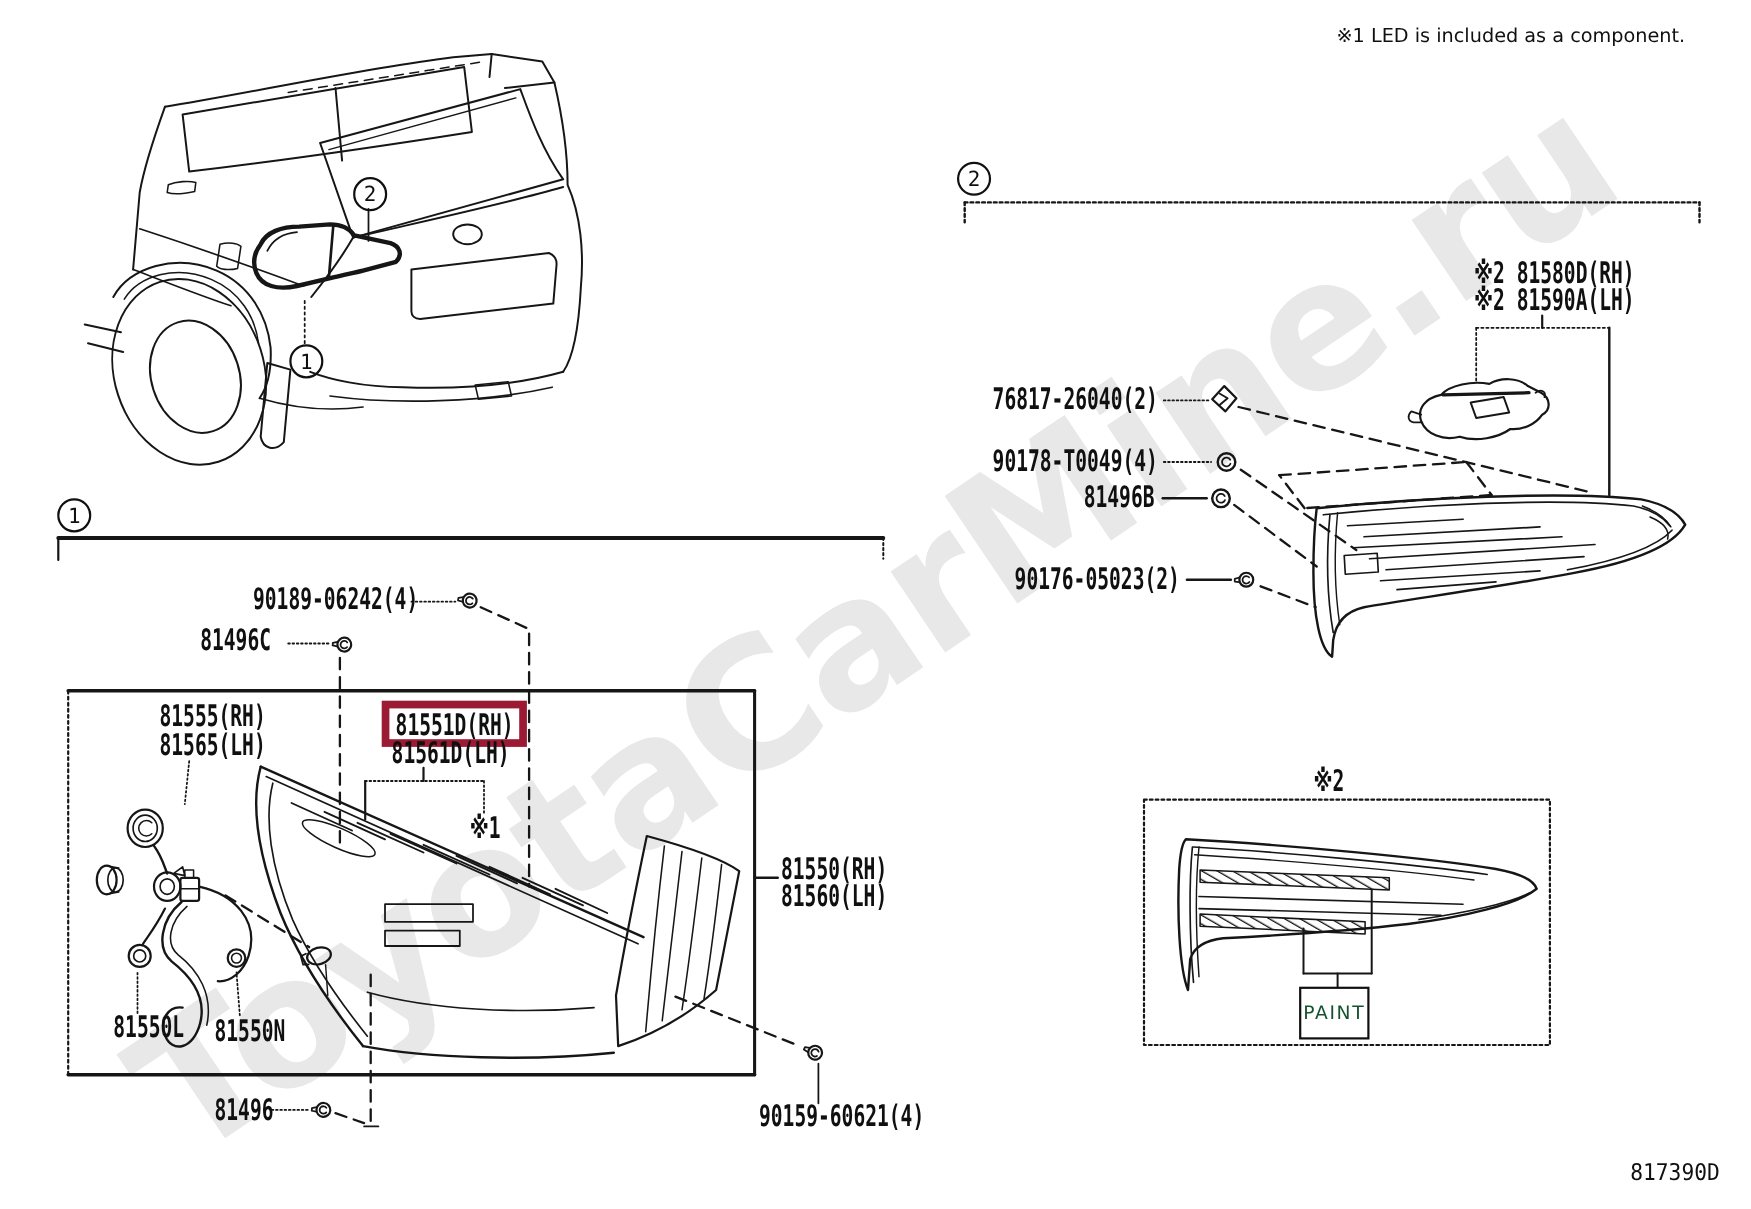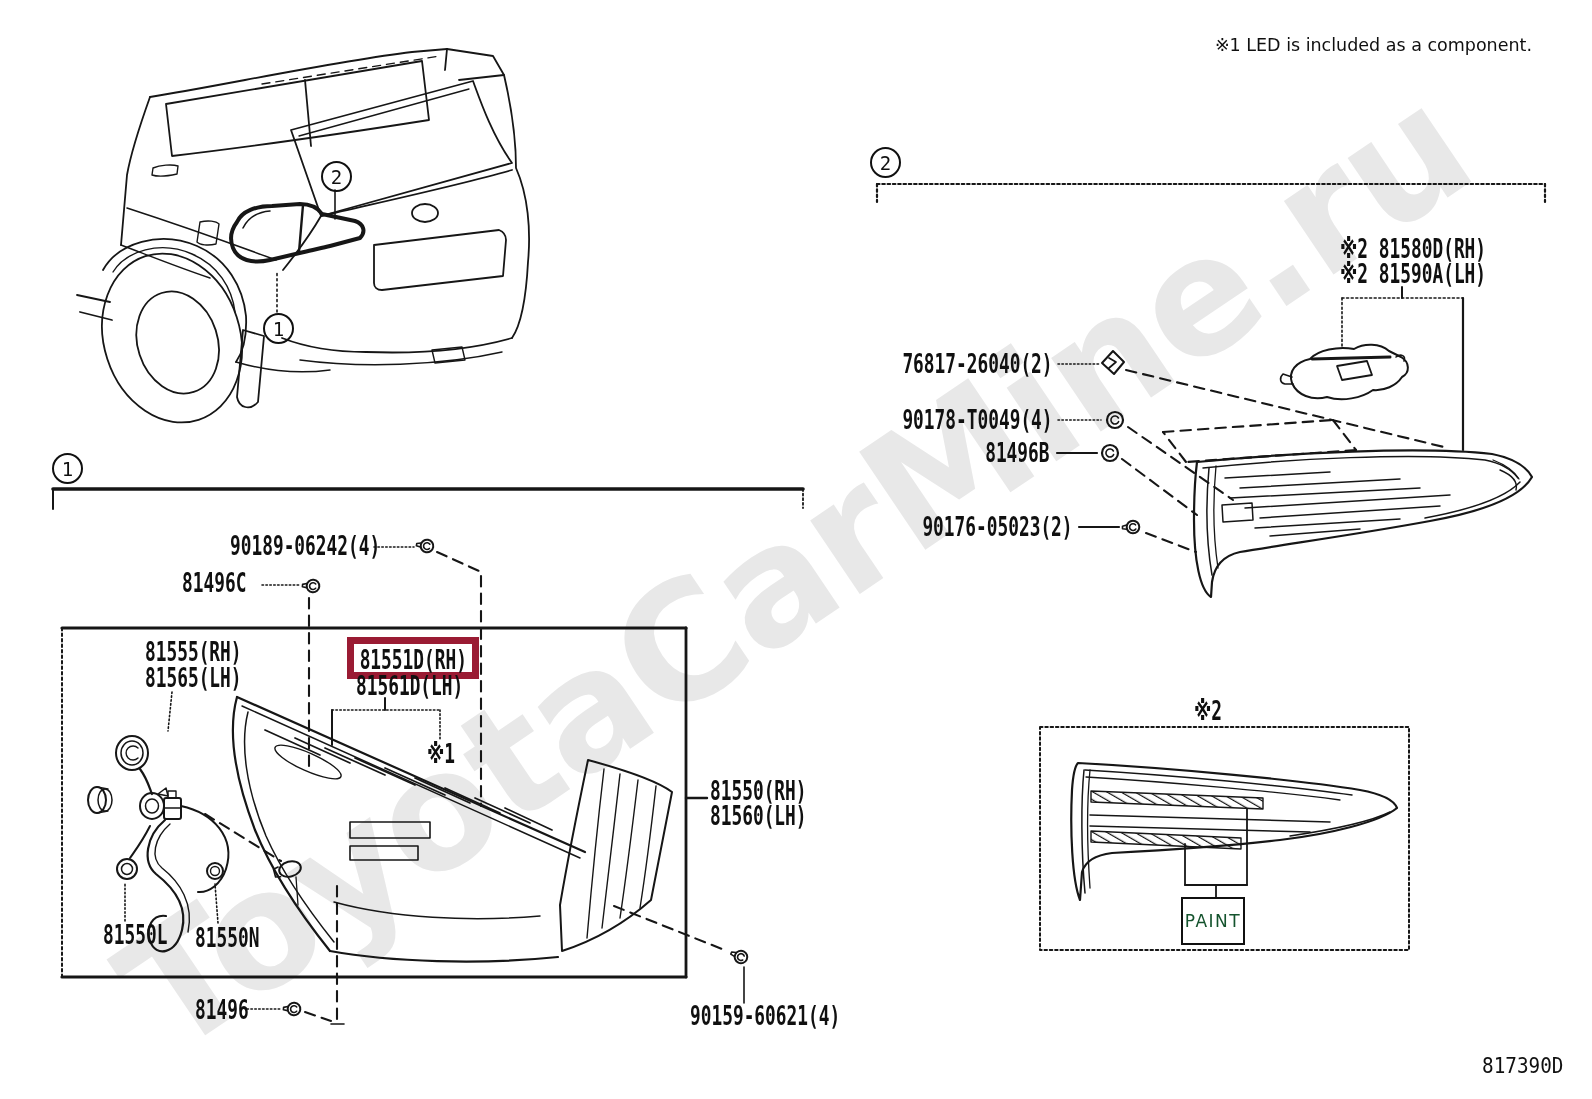--- a/index.html
+++ b/index.html
@@ -5,21 +5,21 @@
   html,body{margin:0;padding:0;background:#fff;}
   #stage{position:relative;width:1592px;height:1099px;background:#fff;overflow:hidden;font-family:"DejaVu Sans",sans-serif;}
   #wm{position:absolute;left:795px;top:570px;transform:translate(-50%,-50%) rotate(-34deg);font:bold 162px "DejaVu Sans",sans-serif;color:#e8e8e8;white-space:nowrap;letter-spacing:-2px;}
   svg{position:absolute;left:0;top:0;}
   .lbl{position:absolute;font:bold 27px/26px "DejaVu Sans Mono","DejaVu Sans",monospace;color:#101010;transform:scaleX(.66);transform-origin:0 50%;white-space:pre;}
   .lbl.r{transform-origin:100% 50%;}
   .co{position:absolute;width:27px;height:27px;border:2.4px solid #101010;border-radius:50%;display:flex;align-items:center;justify-content:center;font:400 19px "DejaVu Sans Mono",monospace;color:#101010;}
   #hl{position:absolute;left:347px;top:637px;width:132px;height:42px;box-sizing:border-box;border:7px solid #9a1b33;background:#fff;display:flex;align-items:flex-start;justify-content:center;}
   #hl span{font:bold 27px "DejaVu Sans Mono","DejaVu Sans",monospace;transform:scaleX(.66);white-space:pre;color:#101010;}
   #paintbox{position:absolute;left:1181px;top:897px;width:64px;height:48px;box-sizing:border-box;border:2.5px solid #101010;display:flex;align-items:center;justify-content:center;font:400 17px "DejaVu Sans","Liberation Sans",sans-serif;letter-spacing:1.5px;color:#14532d;text-align:right;}
-  #note{position:absolute;right:60px;top:35px;font:400 17.5px "DejaVu Sans",sans-serif;color:#101010;}
+  #note{position:absolute;right:60px;top:23px;font:400 17.5px "DejaVu Sans",sans-serif;color:#101010;}
   #code{position:absolute;left:1482px;top:1054px;font:400 21px "DejaVu Sans Mono",monospace;color:#101010;transform:scaleX(.92);transform-origin:0 0;}
 </style>
 </head>
 <body>
 
 <div id="stage">
   <div id="wm">ToyotaCarMine.ru</div>
 
   <svg width="1592" height="1099" viewBox="0 0 1592 1099">
     <defs>

